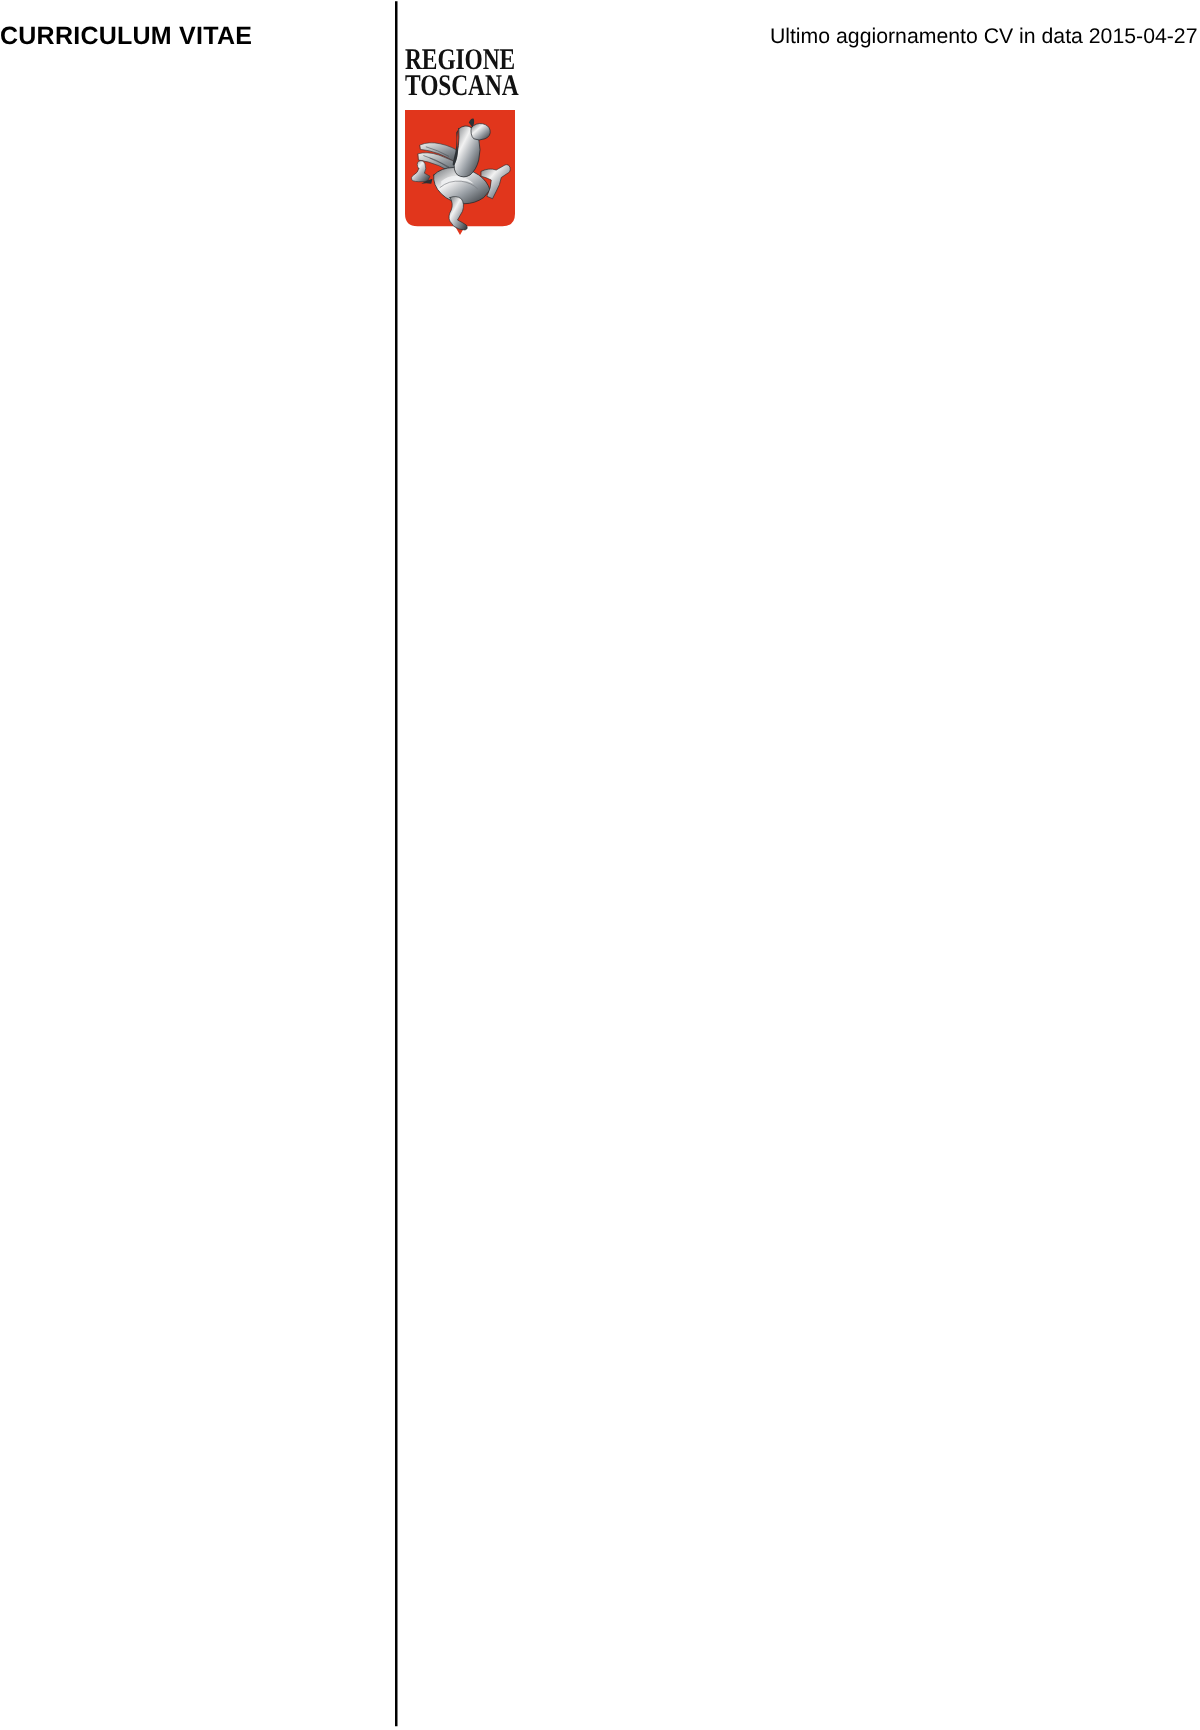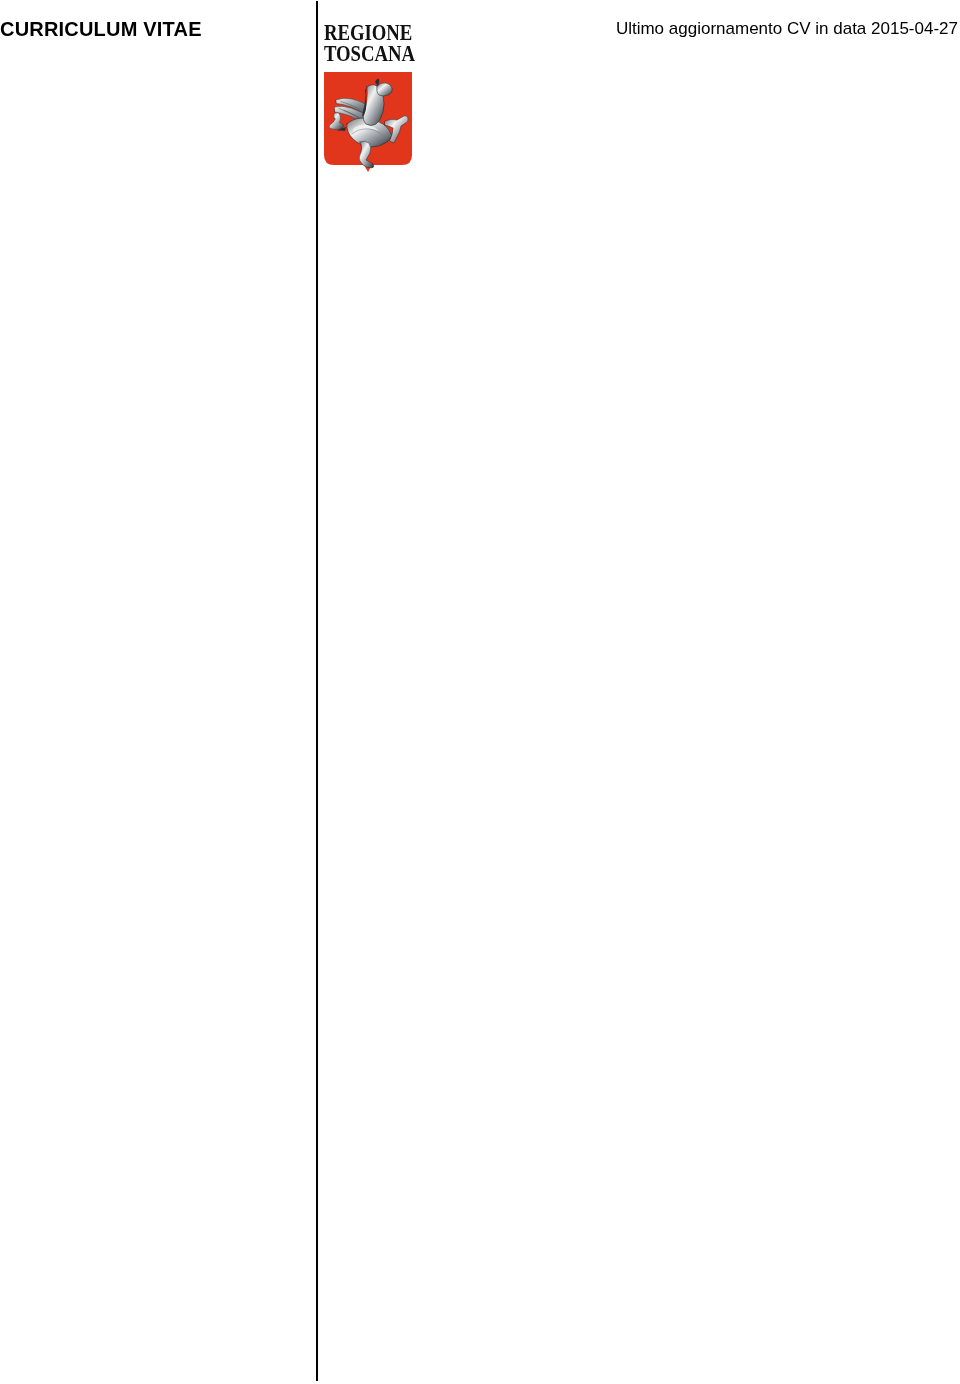--- a/index.html
+++ b/index.html
@@ -41,21 +41,21 @@
   }
   .updated {
     position: absolute;
     left: 560px; top: 19px;
     width: 398px;
     text-align: right;
     font-size: 17px;
   }
 
   
-  .logo { position: absolute; left: 324px; top: 0px; width: 89px; }
+  .logo { position: absolute; left: 324px; top: 16px; width: 89px; }
   .logo-word { display:block; width: 89px; }
   .logo-line1, .logo-line2 {
     font-family: "Liberation Serif", serif;
     font-weight: bold;
     font-size: 24px;
     line-height: 21px;
     letter-spacing: -0.1px;
     color: #111111;
     white-space: nowrap;
     transform: scaleX(0.782);

